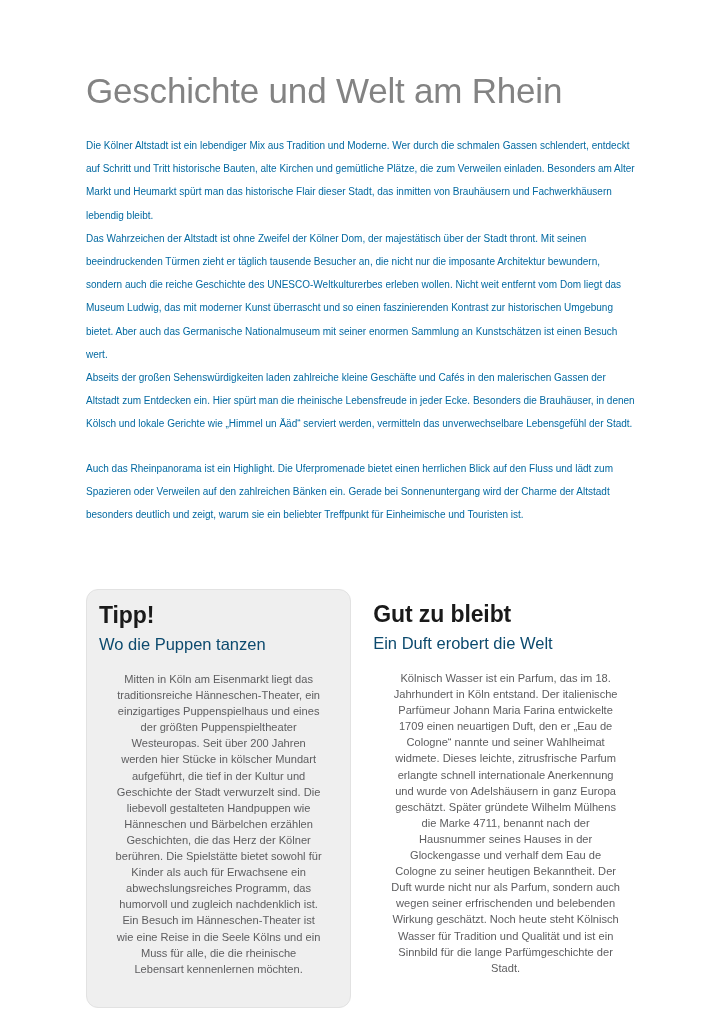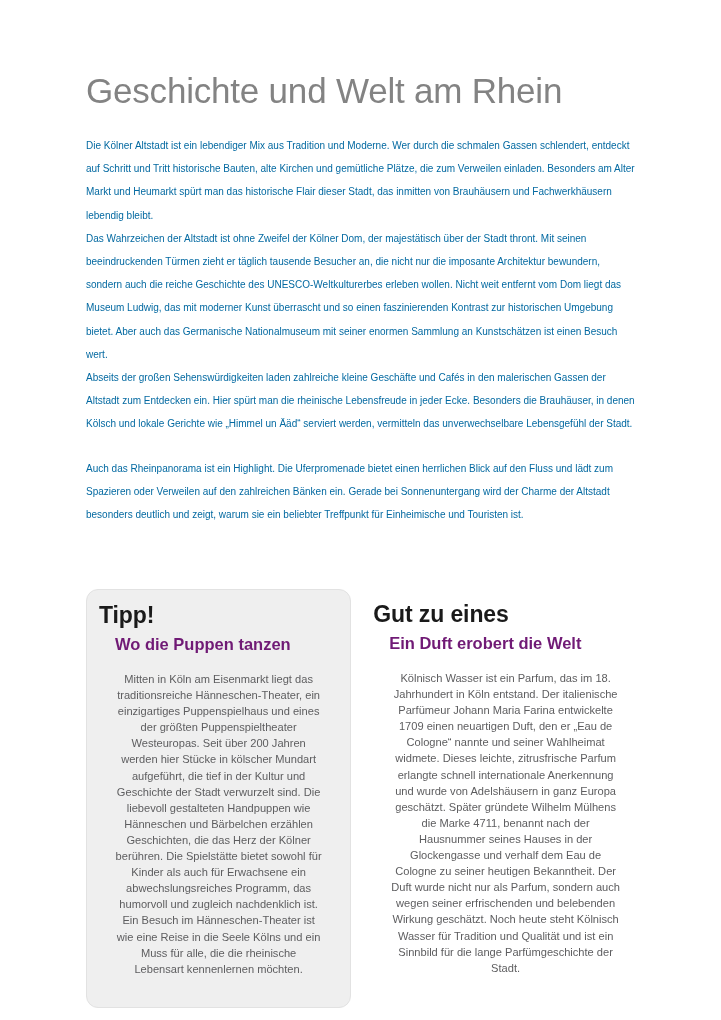--- a/index.html
+++ b/index.html
@@ -84,24 +84,24 @@
     font-size: 23px;
     font-weight: 700;
     color: #1a1a1a;
     line-height: 27px;
     margin: 0 0 5px 0;
     letter-spacing: -0.1px;
   }
   .box-subtitle {
     font-family: "Liberation Sans Narrow", "Liberation Sans", sans-serif;
     font-size: 16.5px;
-    font-weight: 700;
-    color: #701a75;
+    font-weight: 400;
+    color: #0c4a6e;
     line-height: 21px;
-    margin: 0 0 9px 16px;
+    margin: 0 0 9px 0;
   }
   .box-body {
     font-size: 11.1px;
     line-height: 16.1px;
     color: #5d5d5f;
     margin: 16px;
     text-align: center;
   }
 </style>
 </head>
@@ -124,20 +124,20 @@
 
   <div class="boxes">
 
     <div class="box filled">
       <h2 class="box-title">Tipp!</h2>
       <h3 class="box-subtitle">Wo die Puppen tanzen</h3>
       <p class="box-body">Mitten in Köln am Eisenmarkt liegt das traditionsreiche Hänneschen-Theater, ein einzigartiges Puppenspielhaus und eines der größten Puppenspieltheater Westeuropas. Seit über 200 Jahren werden hier Stücke in kölscher Mundart aufgeführt, die tief in der Kultur und Geschichte der Stadt verwurzelt sind. Die liebevoll gestalteten Handpuppen wie Hänneschen und Bärbelchen erzählen Geschichten, die das Herz der Kölner berühren. Die Spielstätte bietet sowohl für Kinder als auch für Erwachsene ein abwechslungsreiches Programm, das humorvoll und zugleich nachdenklich ist. Ein Besuch im Hänneschen-Theater ist wie eine Reise in die Seele Kölns und ein Muss für alle, die die rheinische Lebensart kennenlernen möchten.</p>
     </div>
 
     <div class="box plain">
-      <h2 class="box-title">Gut zu eines</h2>
+      <h2 class="box-title">Gut zu bleibt</h2>
       <h3 class="box-subtitle">Ein Duft erobert die Welt</h3>
       <p class="box-body">Kölnisch Wasser ist ein Parfum, das im 18. Jahrhundert in Köln entstand. Der italienische Parfümeur Johann Maria Farina entwickelte 1709 einen neuartigen Duft, den er „Eau de Cologne“ nannte und seiner Wahlheimat widmete. Dieses leichte, zitrusfrische Parfum erlangte schnell internationale Anerkennung und wurde von Adelshäusern in ganz Europa geschätzt. Später gründete Wilhelm Mülhens die Marke 4711, benannt nach der Hausnummer seines Hauses in der Glockengasse und verhalf dem Eau de Cologne zu seiner heutigen Bekanntheit. Der Duft wurde nicht nur als Parfum, sondern auch wegen seiner erfrischenden und belebenden Wirkung geschätzt. Noch heute steht Kölnisch Wasser für Tradition und Qualität und ist ein Sinnbild für die lange Parfümgeschichte der Stadt.</p>
     </div>
 
   </div>
 
 </div>
 
 </body></html>

